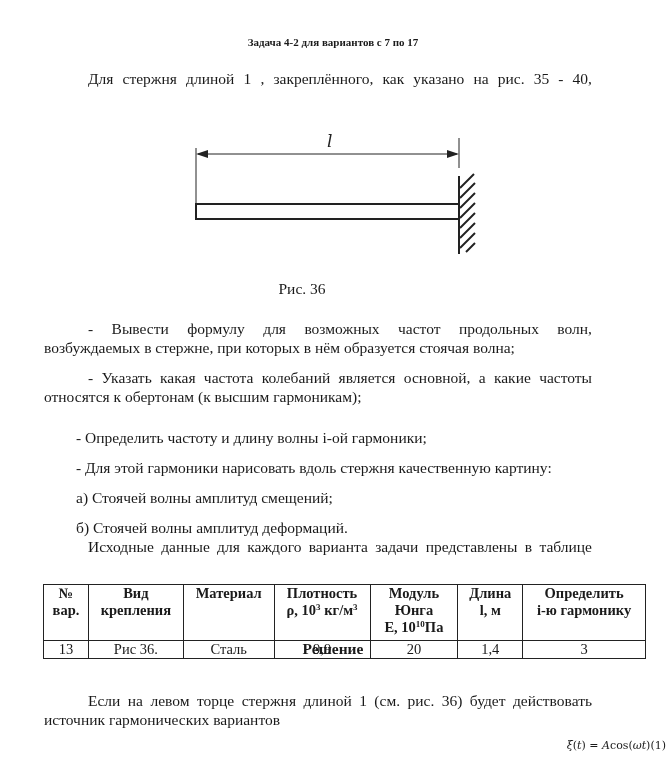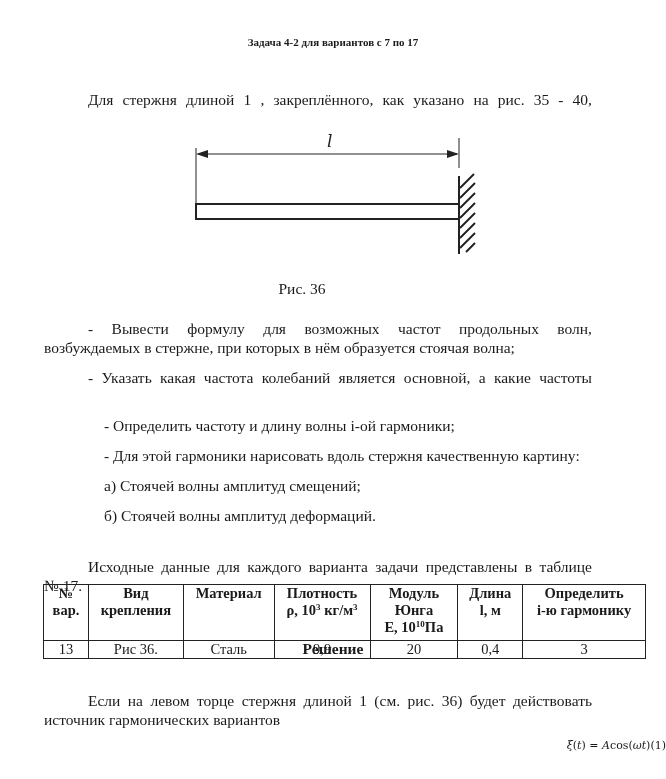--- a/index.html
+++ b/index.html
@@ -3,38 +3,38 @@
 <meta charset="utf-8">
 <style>
   html, body { margin: 0; padding: 0; background: #ffffff; }
   body { width: 666px; height: 779px; position: relative; overflow: hidden;
          font-family: "Liberation Serif", serif; color: #1a1a1a; font-size: 15.5px; }
   .abs { position: absolute; }
   .title { top: 36px; left: 0; width: 666px; text-align: center; font-weight: bold; font-size: 11px; }
   .para { left: 44px; width: 548px; line-height: 19px; text-align: justify; }
   .indent { text-indent: 44px; }
   .justify-last::after { content: ""; display: inline-block; width: 100%; }
-  .line { left: 104px; white-space: nowrap; }
+  .line { left: 76px; white-space: nowrap; margin-top: 12px; }
   .fig-caption { top: 280px; left: 0; width: 604px; text-align: center; font-size: 15.5px; }
   table.data { position: absolute; top: 584px; left: 43px; width: 603px; border-collapse: collapse;
                font-size: 14.5px; }
   table.data td, table.data th { border: 1px solid #222; padding: 0 2px; vertical-align: top; text-align: center; }
   table.data th { font-weight: bold; line-height: 17px; height: 55px; }
   table.data td { line-height: 17px; height: 17px; }
   .solution { top: 640px; left: 0; width: 666px; text-align: center; font-weight: bold; }
   .formula { top: 739px; left: 0; width: 666px; text-align: right; font-family: "DejaVu Serif", serif; font-size: 11px; }
   .formula i { font-style: italic; }
   sup { font-size: 9px; vertical-align: 5px; line-height: 0; }
 </style>
 </head>
 <body>
 
 <div class="abs title">Задача 4-2 для вариантов с 7 по 17</div>
 
-<div class="abs para indent" style="top:69px;margin-top:21px;">
+<div class="abs para indent" style="top:69px;">
   <div class="justify-last" style="height:19px;overflow:hidden;">Для стержня длиной 1 , закреплённого, как указано на рис. 35 - 40,</div>
 </div>
 
 <svg class="abs" style="top:128px;left:180px;" width="320" height="140">
   <g>
     <line x1="16" y1="20" x2="16" y2="92" stroke="#222" stroke-width="1"></line>
     <line x1="279" y1="10" x2="279" y2="40" stroke="#222" stroke-width="1"></line>
     <line x1="18" y1="26" x2="277" y2="26" stroke="#222" stroke-width="1"></line>
     <polygon points="16,26 28,22 28,30" fill="#222"></polygon>
     <polygon points="279,26 267,22 267,30" fill="#222"></polygon>
@@ -55,29 +55,29 @@
 </svg>
 
 <div class="abs fig-caption">Рис. 36</div>
 
 <div class="abs para indent" style="top:319px;">
   <div class="justify-last" style="height:19px;overflow:hidden;">- Вывести формулу для возможных частот продольных волн,</div>
   <div style="text-indent:0">возбуждаемых в стержне, при которых в нём образуется стоячая волна;</div>
 </div>
 <div class="abs para indent" style="top:368px;">
   <div class="justify-last" style="height:19px;overflow:hidden;">- Указать какая частота колебаний является основной, а какие частоты</div>
+  <div style="text-indent:0">относятся к обертонам (к высшим гармоникам);</div>
 </div>
 <div class="abs line" style="top:417px;">- Определить частоту и длину волны i-ой гармоники;</div>
 <div class="abs line" style="top:447px;">- Для этой гармоники нарисовать вдоль стержня качественную картину:</div>
 <div class="abs line" style="top:477px;">а) Стоячей волны амплитуд смещений;</div>
 <div class="abs line" style="top:507px;">б) Стоячей волны амплитуд деформаций.</div>
 
-<div class="abs para indent" style="top:537px;margin-top:20px;">
+<div class="abs para indent" style="top:537px;">
   <div class="justify-last" style="height:19px;overflow:hidden;">Исходные данные для каждого варианта задачи представлены в таблице</div>
-  <div style="text-indent:0">№ 17.</div>
 </div>
 
 <table class="data">
   <colgroup>
     <col style="width:45px">
       <col style="width:95px">
       <col style="width:91px">
       <col style="width:96px">
     <col style="width:88px">
       <col style="width:65px">
@@ -92,21 +92,21 @@
     <th><span>Модуль</span><br><span>Юнга</span><br><span>E, 10</span><sup>10</sup><span>Па</span></th>
     <th><span>Длина</span><br><span>l, м</span></th>
     <th><span>Определить</span><br><span>i-ю гармонику</span></th>
   </tr>
   <tr>
     <td>13</td>
     <td>Рис 36.</td>
     <td>Сталь</td>
     <td>9,9</td>
     <td>20</td>
-    <td>0,4</td>
+    <td>1,4</td>
     <td>3</td>
   </tr>
 </tbody>
   </table>
 
 <div class="abs solution">Решение</div>
 
 <div class="abs para indent" style="top:691px;">
   <div class="justify-last" style="height:19px;overflow:hidden;">Если на левом торце стержня длиной 1 (см. рис. 36) будет действовать</div>
   <div style="text-indent:0">источник гармонических вариантов</div>

